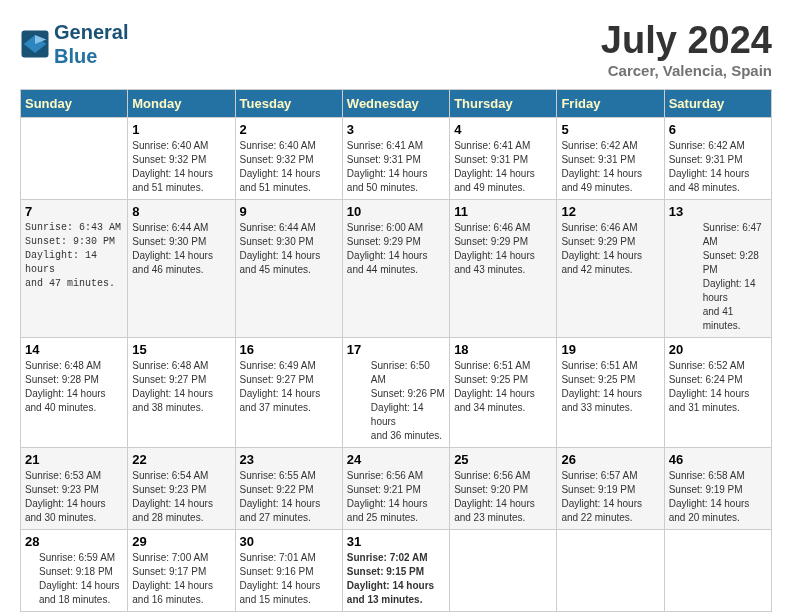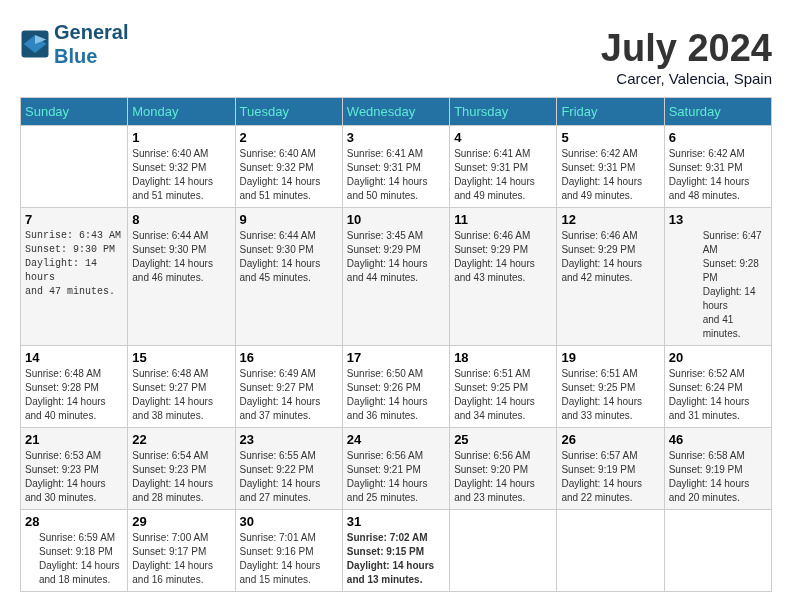--- a/index.html
+++ b/index.html
@@ -35,38 +35,38 @@
       margin-right: 4px;
     }
     .title-block {
       text-align: right;
     }
     .month-title {
       font-size: 38px;
       font-weight: bold;
       color: #333;
       line-height: 1.1;
-      margin-top: 8px;
     }
     .location {
       font-size: 15px;
-      color: #0f172a;
+      color: #737373;
+      font-weight: bold;
     }
     table {
       width: 100%;
       border-collapse: collapse;
       font-size: 11px;
     }
     thead tr th {
       background-color: #2471a3;
-      color: #5eead4;
+      color: #fef9c3;
       padding: 6px 4px;
       text-align: left;
       font-size: 13px;
-      font-weight: normal;
+      font-weight: bold;
       border: 1px solid #ccc;
     }
     tbody tr td {
       border: 1px solid #ccc;
       vertical-align: top;
       padding: 4px;
       width: calc(100% / 7);
       min-height: 80px;
     }
     tbody tr:nth-child(even) td {
@@ -186,21 +186,21 @@
         </td>
         <td>
           <span class="day-number">9</span>
           <div class="day-info" style="white-space: pre-line;">Sunrise: 6:44 AM
 Sunset: 9:30 PM
 Daylight: 14 hours
 and 45 minutes.</div>
         </td>
         <td>
           <span class="day-number">10</span>
-          <div class="day-info" style="white-space: pre-line;">Sunrise: 3:45 AM
+          <div class="day-info" style="white-space: pre-line;">Sunrise: 6:00 AM
 Sunset: 9:29 PM
 Daylight: 14 hours
 and 44 minutes.</div>
         </td>
         <td>
           <span class="day-number">11</span>
           <div class="day-info" style="white-space: pre-line;">Sunrise: 6:46 AM
 Sunset: 9:29 PM
 Daylight: 14 hours
 and 43 minutes.</div>
@@ -237,21 +237,21 @@
         </td>
         <td>
           <span class="day-number">16</span>
           <div class="day-info" style="white-space: pre-line;">Sunrise: 6:49 AM
 Sunset: 9:27 PM
 Daylight: 14 hours
 and 37 minutes.</div>
         </td>
         <td>
           <span class="day-number">17</span>
-          <div class="day-info" style="white-space: pre-line;">Sunrise: 6:50 AM
+          <div class="day-info" style="white-space: pre-line; margin-left: 24px;">Sunrise: 6:50 AM
 Sunset: 9:26 PM
 Daylight: 14 hours
 and 36 minutes.</div>
         </td>
         <td>
           <span class="day-number">18</span>
           <div class="day-info" style="white-space: pre-line;">Sunrise: 6:51 AM
 Sunset: 9:25 PM
 Daylight: 14 hours
 and 34 minutes.</div>

